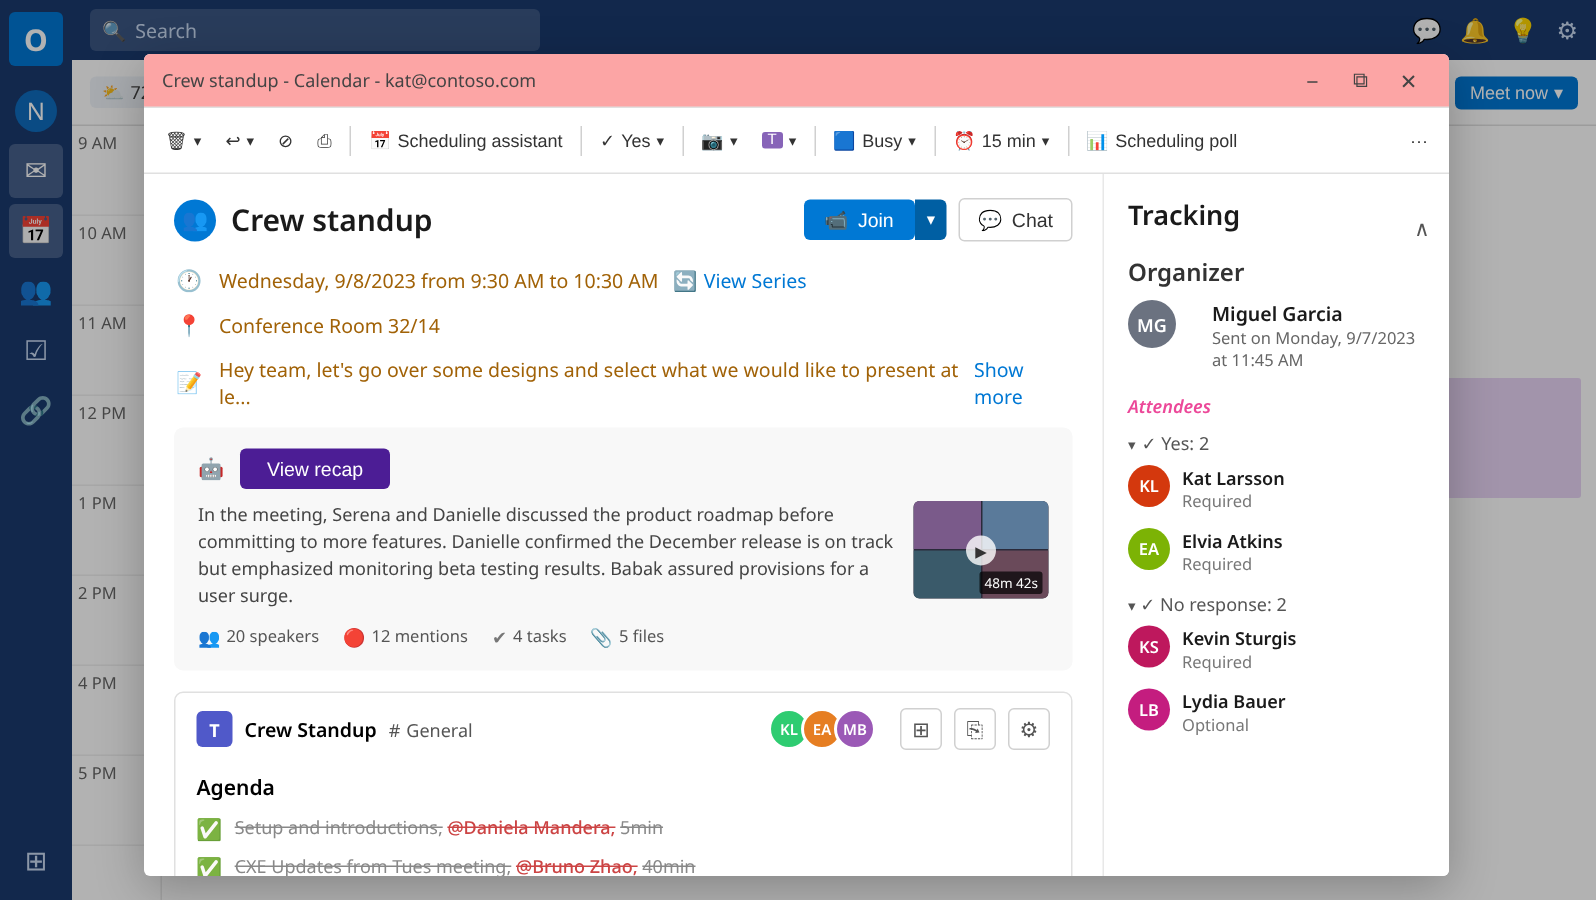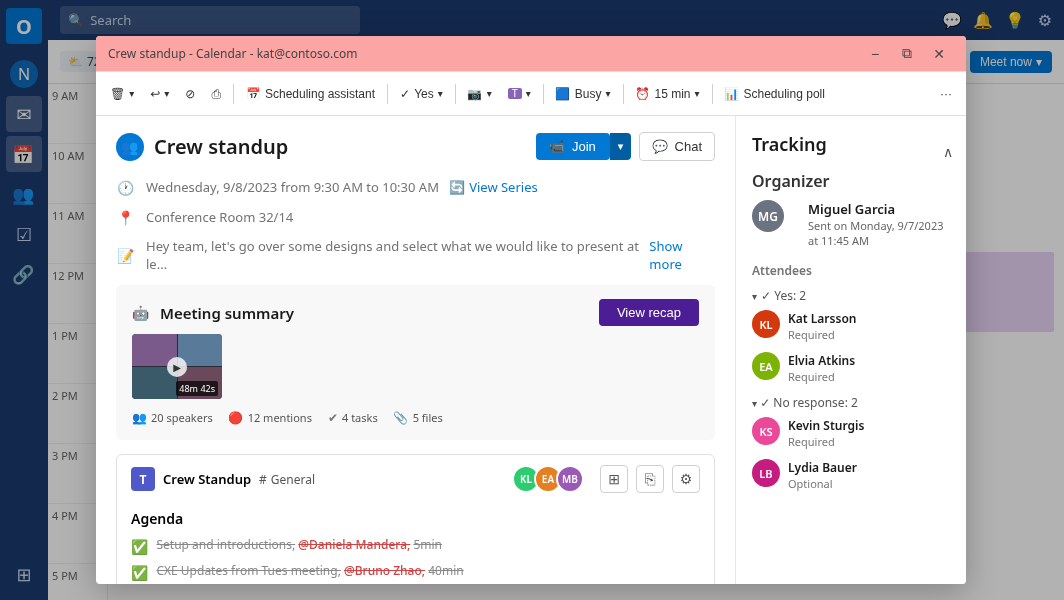--- a/index.html
+++ b/index.html
@@ -373,21 +373,21 @@
       height: 20px;
       display: flex;
       align-items: center;
       justify-content: center;
       color: #555;
       font-size: 14px;
       flex-shrink: 0;
     }
     .meta-text {
       font-size: 13px;
-      color: #737373;
+      color: #a16207;
     }
     .view-series-link {
       color: #0078d4;
       font-size: 13px;
       text-decoration: none;
       cursor: pointer;
       display: flex;
       align-items: center;
       gap: 4px;
     }
@@ -666,22 +666,23 @@
       font-weight: 600;
       color: #1a1a1a;
     }
     .organizer-meta {
       font-size: 11px;
       color: #666;
     }
     .attendees-label {
       font-size: 12px;
       font-weight: 600;
-      color: #737373;
+      color: #ec4899;
       margin-bottom: 8px;
+      font-style: italic;
     }
     .yes-label {
       font-size: 12px;
       color: #555;
       margin-bottom: 6px;
       display: flex;
       align-items: center;
       gap: 4px;
     }
     .attendee-row {
@@ -796,23 +797,20 @@
         <div class="time-slot">
             <span>12 PM</span>
           </div>
         <div class="time-slot">
             <span>1 PM</span>
           </div>
         <div class="time-slot">
             <span>2 PM</span>
           </div>
         <div class="time-slot">
-            <span>3 PM</span>
-          </div>
-        <div class="time-slot">
             <span>4 PM</span>
           </div>
         <div class="time-slot">
             <span>5 PM</span>
           </div>
       </div>
       <div class="calendar-events">
         <div class="event-block" style="top:8px;left:10px;width:200px;height:50px;">
           <div style="font-size:11px;font-weight:600;">Crew standup</div>
           <div style="font-size:10px;">9:30 - 10:30 AM</div>
@@ -935,26 +933,26 @@
 
       <div class="meta-row">
         <div class="meta-icon">📝</div>
         <span class="meta-text">Hey team, let's go over some designs and select what we would like to present at le...</span>
         <a class="show-more-link">Show more</a>
       </div>
 
       <div class="meeting-summary-section">
         <div class="summary-header">
           <span class="summary-icon">🤖</span>
-          <span class="summary-title">Meeting summary</span>
           <button class="view-recap-btn">
             <span>View recap</span>
           </button>
         </div>
         <div class="summary-body">
+          <p class="summary-text">In the meeting, Serena and Danielle discussed the product roadmap before committing to more features. Danielle confirmed the December release is on track but emphasized monitoring beta testing results. Babak assured provisions for a user surge.</p>
           <div class="summary-thumbnail">
             <div class="thumb-grid">
               <div class="thumb-cell"></div>
               <div class="thumb-cell"></div>
               <div class="thumb-cell"></div>
               <div class="thumb-cell"></div>
             </div>
             <div class="thumb-play">▶</div>
             <div class="thumb-duration">48m 42s</div>
           </div>
@@ -1055,21 +1053,21 @@
           <div class="attendee-role">Required</div>
         </div>
       </div>
 
       <div class="no-response-label">
         <span class="chevron-icon">▾</span>
         <span>✓ No response: 2</span>
       </div>
 
       <div class="attendee-row">
-        <div class="attendee-avatar" style="background:#ec4899;">KS</div>
+        <div class="attendee-avatar" style="background:#be185d;">KS</div>
         <div class="attendee-info">
           <div class="attendee-name">Kevin Sturgis</div>
           <div class="attendee-role">Required</div>
         </div>
       </div>
       <div class="attendee-row">
         <div class="attendee-avatar" style="background:#c41d7f;">LB</div>
         <div class="attendee-info">
           <div class="attendee-name">Lydia Bauer</div>
           <div class="attendee-role">Optional</div>

